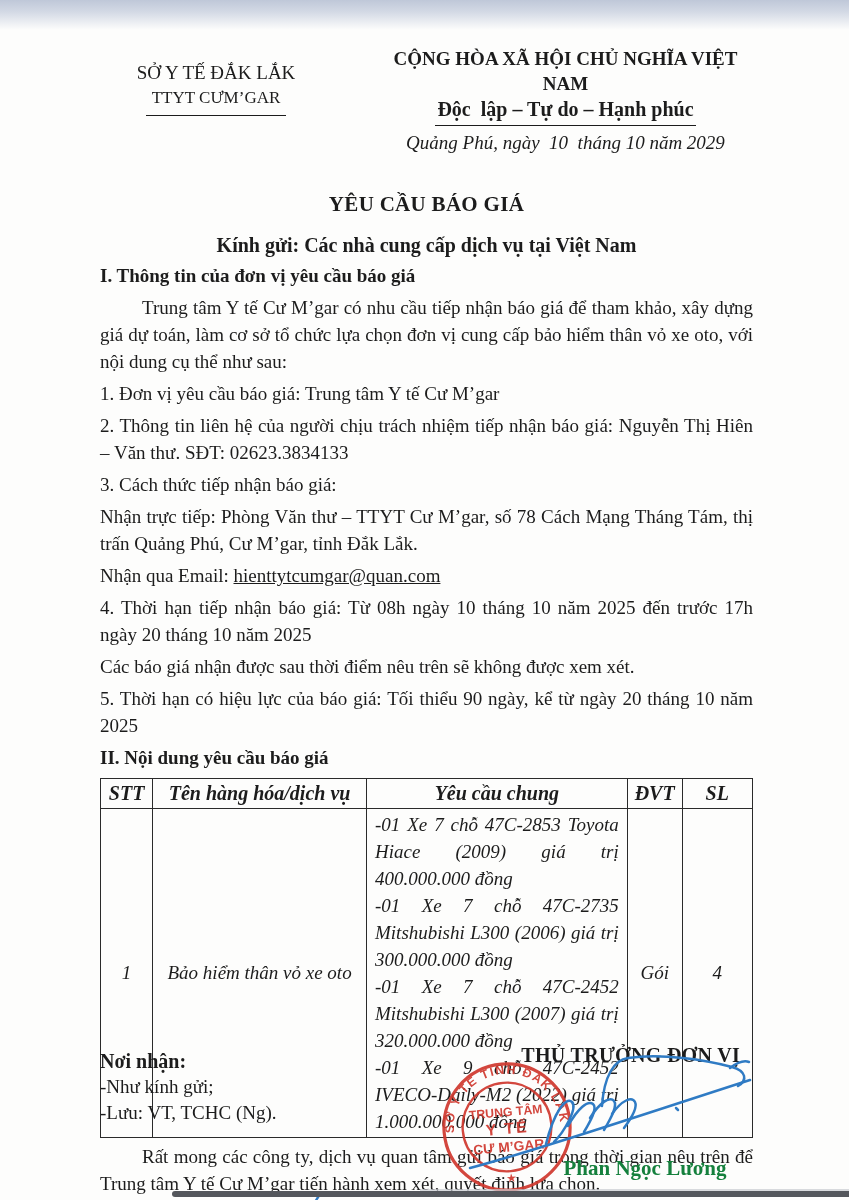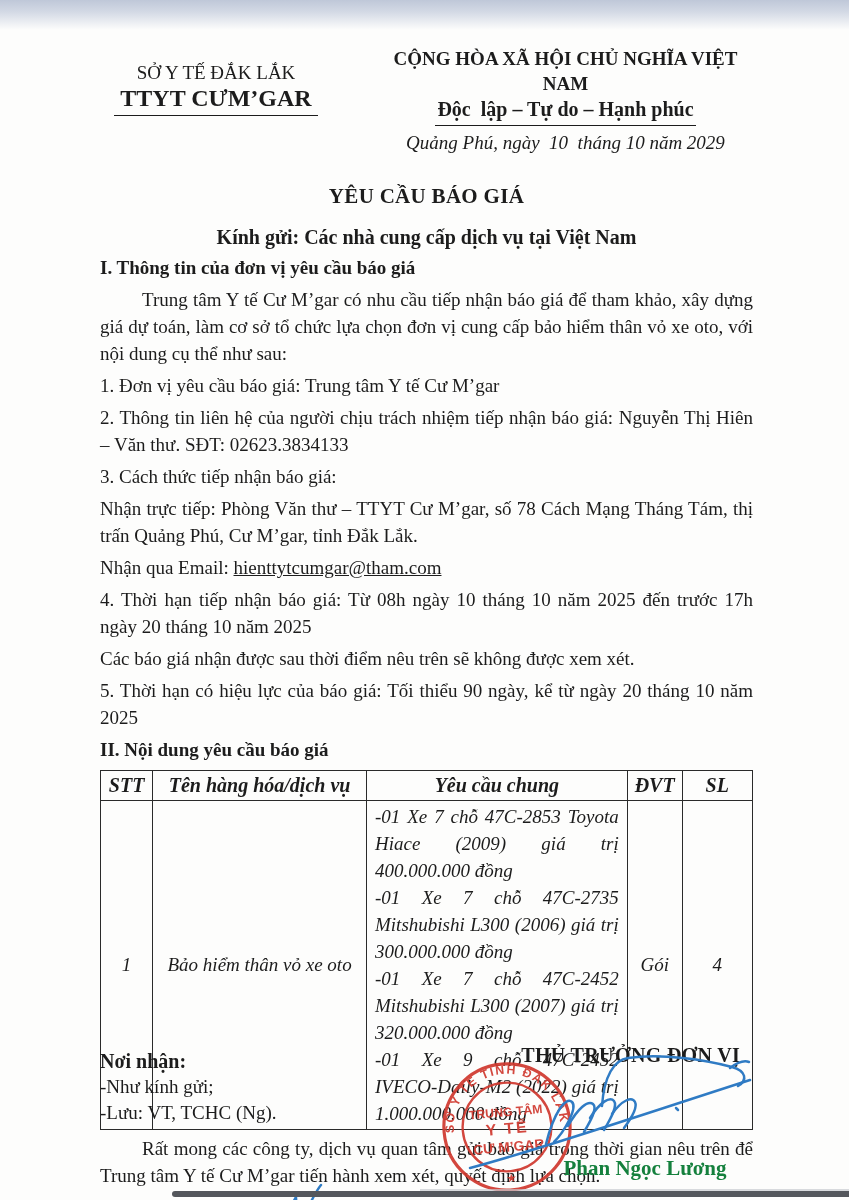--- a/index.html
+++ b/index.html
@@ -20,29 +20,29 @@
   }
   .scan-line-bottom{
     position:absolute;bottom:9px;left:420px;right:0;height:2px;
     background:#c7cad0;opacity:.7;pointer-events:none;
   }
   .content{padding:46px 96px 0 100px;}
   
   .hdr{display:flex;}
   .hdr-left{width:232px;text-align:center;padding-top:14px;}
   .hdr-left .l1{font-size:19px;line-height:25px;}
-  .hdr-left .l2{font-size:24px;line-height:26px;font-weight:bold;display:inline-block;
+  .hdr-left .l2{font-size:17px;line-height:26px;font-weight:normal;display:inline-block;
     border-bottom:1.6px solid #1c1c1c;padding:0 6px 4px 6px;}
   .hdr-right{flex:1;text-align:center;padding-left:46px;}
   .hdr-right .l1{font-size:19px;line-height:25px;font-weight:bold;}
   .hdr-right .l2{font-size:20px;line-height:27px;font-weight:bold;display:inline-block;
     border-bottom:1.8px solid #1c1c1c;padding:0 2px 2px 2px;white-space:pre-wrap;}
   .hdr-right .l3{font-size:19px;line-height:27px;font-style:italic;margin-top:3px;white-space:pre-wrap;}
   
-  .doc-title{text-align:center;font-weight:bold;font-size:21px;margin-top:28px;letter-spacing:.3px;}
+  .doc-title{text-align:center;font-weight:bold;font-size:21px;margin-top:36px;letter-spacing:.3px;}
   .doc-recipient{text-align:center;font-weight:bold;font-size:20px;margin-top:17px;}
   p.para{font-size:19px;line-height:27px;text-align:justify;margin:5px 0 0 0;}
   p.indent{text-indent:42px;}
   p.heading{font-weight:bold;text-align:left;}
   a.email-link{color:#1c1c1c;text-decoration:underline;}
   
   table.quote{border-collapse:collapse;width:100%;margin-top:7px;table-layout:fixed;font-style:italic;}
   table.quote th,table.quote td{border:1.7px solid #2a2a2a;vertical-align:middle;}
   table.quote th{font-size:20px;font-weight:bold;text-align:center;padding:3px 2px;}
   td.c-stt,td.c-unit,td.c-qty{text-align:center;font-size:19px;}
@@ -86,21 +86,21 @@
   <div class="doc-title">YÊU CẦU BÁO GIÁ</div>
   <div class="doc-recipient">Kính gửi: Các nhà cung cấp dịch vụ tại Việt Nam</div>
 
   <p class="para heading">I. Thông tin của đơn vị yêu cầu báo giá</p>
 
   <p class="para indent">Trung tâm Y tế Cư M’gar có nhu cầu tiếp nhận báo giá để tham khảo, xây dựng giá dự toán, làm cơ sở tổ chức lựa chọn đơn vị cung cấp bảo hiểm thân vỏ xe oto, với nội dung cụ thể như sau:</p>
   <p class="para">1. Đơn vị yêu cầu báo giá: Trung tâm Y tế Cư M’gar</p>
   <p class="para">2. Thông tin liên hệ của người chịu trách nhiệm tiếp nhận báo giá: Nguyễn Thị Hiên – Văn thư. SĐT: 02623.3834133</p>
   <p class="para">3. Cách thức tiếp nhận báo giá:</p>
   <p class="para">Nhận trực tiếp: Phòng Văn thư – TTYT Cư M’gar, số 78 Cách Mạng Tháng Tám, thị trấn Quảng Phú, Cư M’gar, tỉnh Đắk Lắk.</p>
-  <p class="para"><span>Nhận qua Email: </span><a class="email-link" href="#">hienttytcumgar@tham.com</a></p>
+  <p class="para"><span>Nhận qua Email: </span><a class="email-link" href="#">hienttytcumgar@quan.com</a></p>
   <p class="para">4. Thời hạn tiếp nhận báo giá: Từ 08h ngày 10 tháng 10  năm 2025 đến trước 17h ngày 20 tháng 10 năm 2025</p>
   <p class="para">Các báo giá nhận được sau thời điểm nêu trên sẽ không được xem xét.</p>
   <p class="para">5. Thời hạn có hiệu lực của báo giá: Tối thiểu 90 ngày, kể từ ngày 20 tháng 10 năm 2025</p>
 
   <p class="para heading">II. Nội dung yêu cầu báo giá</p>
 
   <table class="quote">
     <colgroup>
       <col class="col-stt">
         <col class="col-name">

